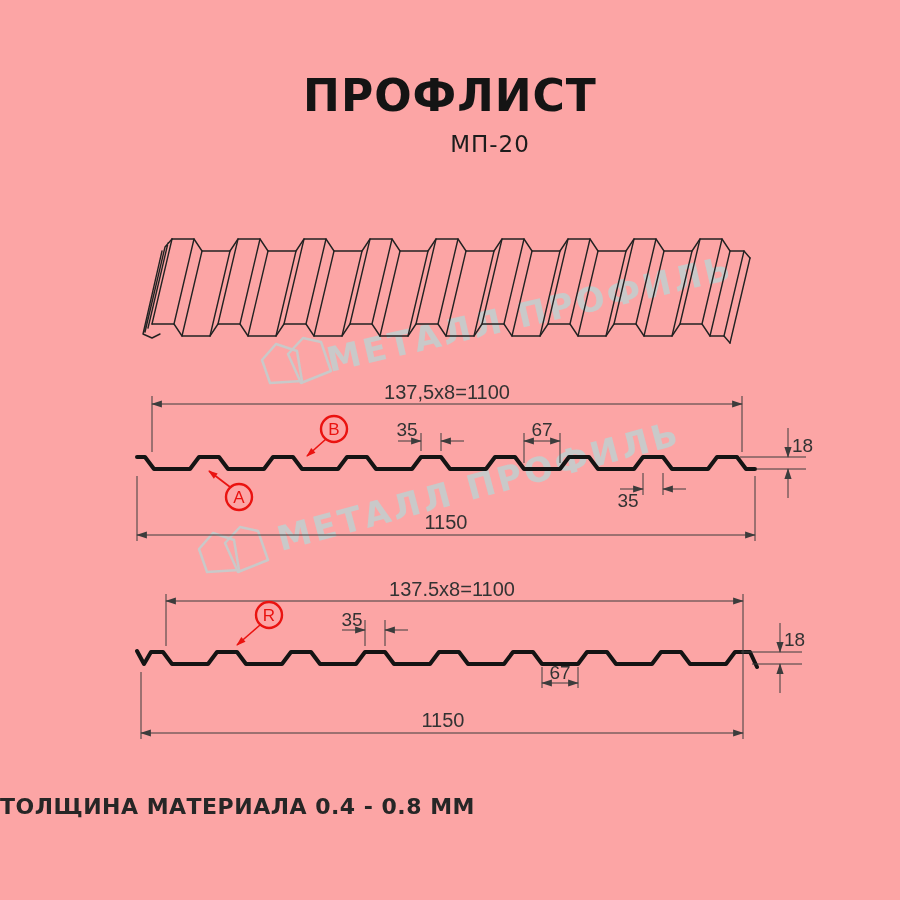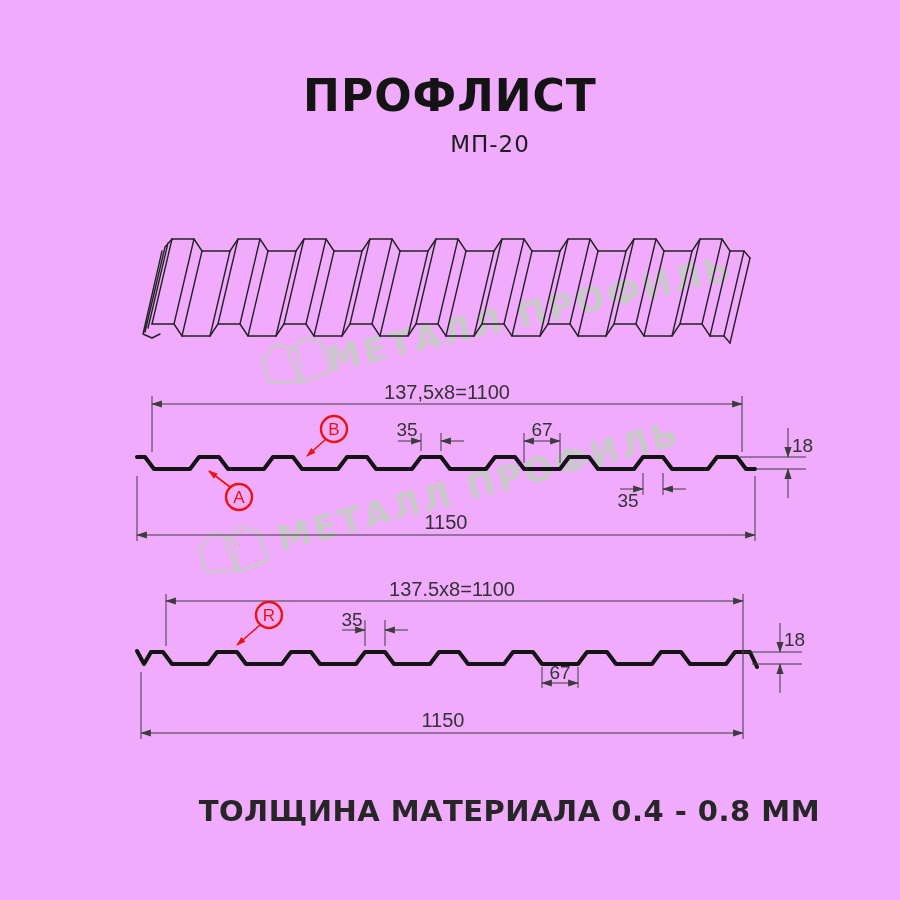--- a/index.html
+++ b/index.html
@@ -1,25 +1,25 @@
 <!DOCTYPE html>
 <html><head>
 <meta charset="utf-8">
 <style>
   html,body{margin:0;padding:0;background:#fff;}
-  .canvas{position:relative;width:900px;height:900px;background:#f0abfc;overflow:hidden;
+  .canvas{position:relative;width:900px;height:900px;background:#fca5a5;overflow:hidden;
           font-family:"Liberation Sans",sans-serif;}
   .hdr-title{position:absolute;top:70px;left:0;width:900px;text-align:center;
              font-family:"DejaVu Sans",sans-serif;font-weight:700;font-size:44px;
              letter-spacing:1px;color:#141414;}
   .hdr-sub{position:absolute;top:131px;left:0;width:900px;text-align:center;
            font-family:"DejaVu Sans",sans-serif;font-weight:400;font-size:23px;
            letter-spacing:1px;color:#1c1c1c;padding-left:40px;}
-  .footer-note{position:absolute;top:794px;left:0;width:820px;text-align:right;
-           font-family:"DejaVu Sans",sans-serif;font-weight:600;font-size:29px;
+  .footer-note{position:absolute;top:794px;left:0;width:820px;text-align:left;
+           font-family:"DejaVu Sans",sans-serif;font-weight:600;font-size:22px;
            letter-spacing:0.5px;color:#262626;}
   svg{position:absolute;top:0;left:0;}
   .thick{fill:none;stroke:#141414;stroke-width:4;stroke-linejoin:round;stroke-linecap:round;}
   .wire{fill:none;stroke:#222;stroke-width:1.4;stroke-linejoin:round;stroke-linecap:round;}
   .ext{fill:none;stroke:#3c3c3c;stroke-width:1;}
   .dimline{stroke:#3c3c3c;stroke-width:1;}
   .dimtext{fill:#333;font-size:19px;font-family:"Liberation Sans",sans-serif;}
   .dimtext-lg{fill:#333;font-size:20px;font-family:"Liberation Sans",sans-serif;}
   .redline{stroke:#ea1310;stroke-width:1.6;}
   .redcircle{fill:none;stroke:#ea1310;stroke-width:2.4;}

